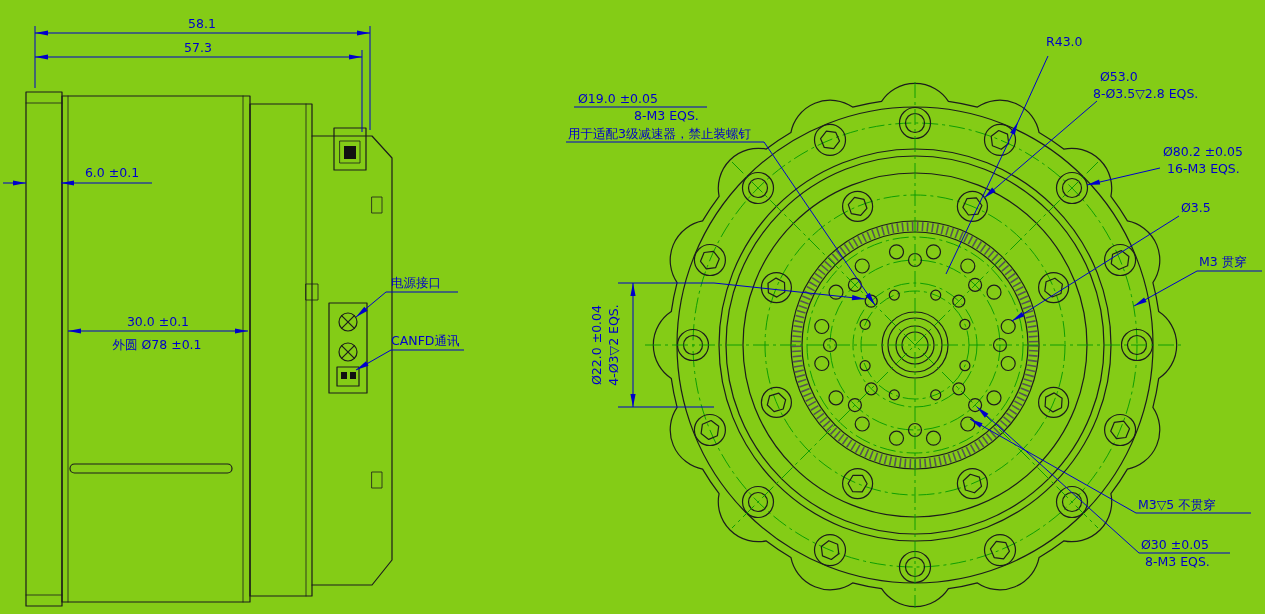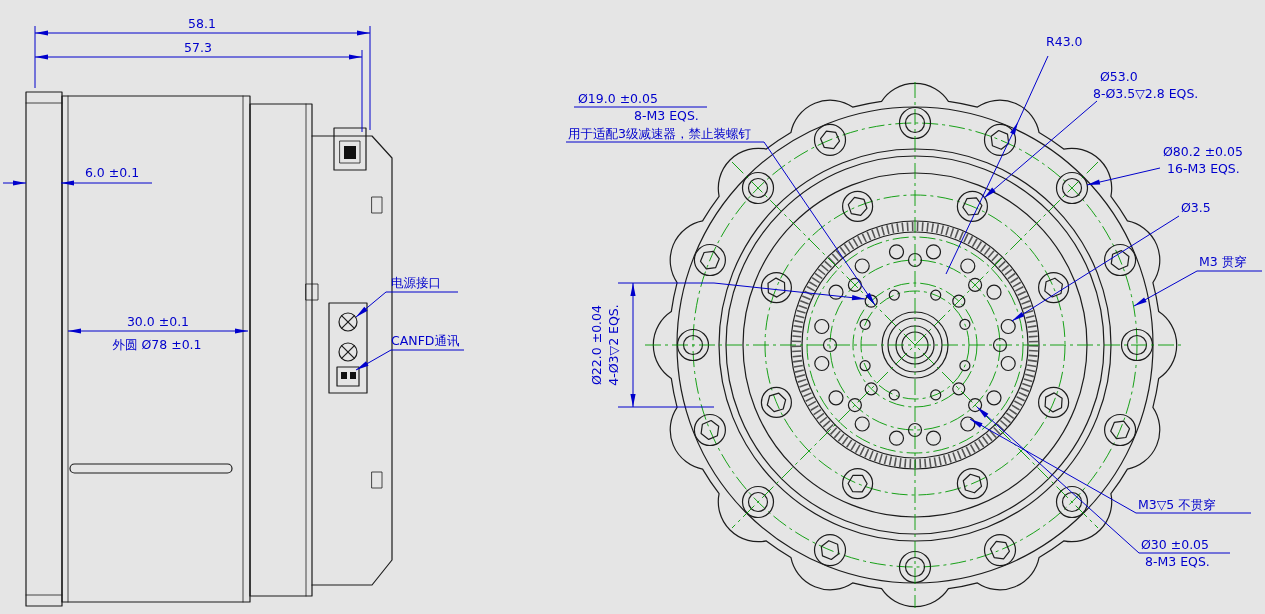--- a/index.html
+++ b/index.html
@@ -1,16 +1,16 @@
 <!DOCTYPE html>
 <html><head>
 <meta charset="utf-8">
 <style>
   html,body{margin:0;padding:0;background:#fff}
-  .sheet{position:relative;width:1265px;height:614px;background:#e5e5e5;overflow:hidden;
+  .sheet{position:relative;width:1265px;height:614px;background:#84cc16;overflow:hidden;
          font-family:"DejaVu Sans","Liberation Sans",sans-serif}
   svg{display:block}
   .ln{stroke:#1c1c1c;fill:none;stroke-width:1.2;stroke-linecap:round;stroke-linejoin:round}
   .thin{stroke-width:0.8}
   .blk{fill:#111;stroke:none}
   .cl{stroke:#009900;fill:none;stroke-width:0.9;stroke-dasharray:16 4 3 4}
   .dim{stroke:#0000cc;fill:none;stroke-width:1}
   text.dtx{fill:#0000cc;stroke:none;font-size:12.5px;
            font-family:"DejaVu Sans","Liberation Sans",sans-serif}
 </style>

